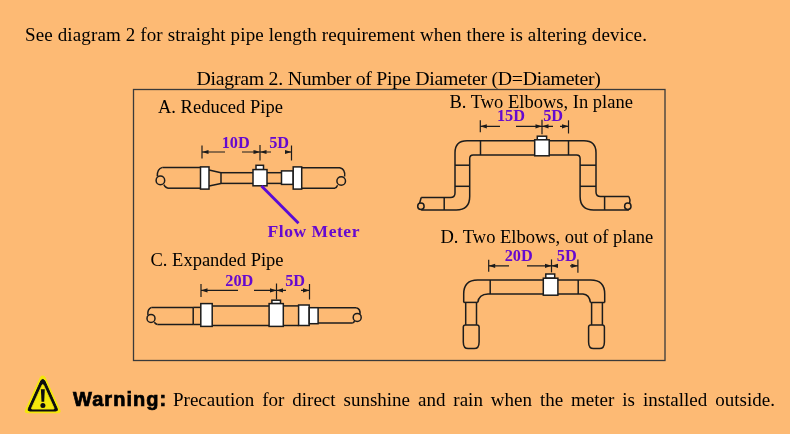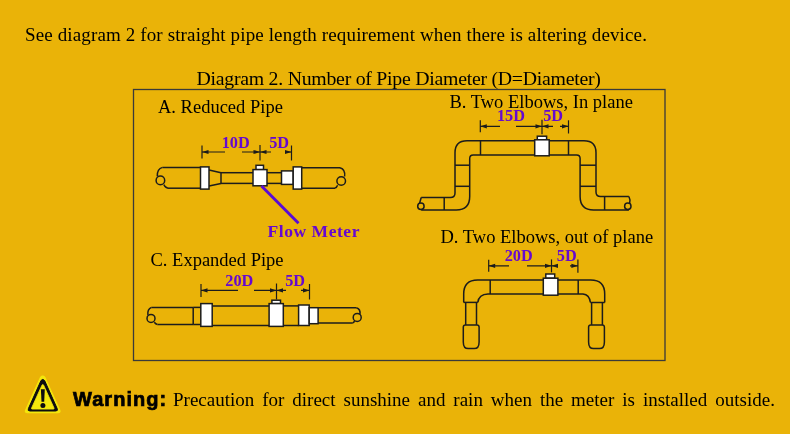--- a/index.html
+++ b/index.html
@@ -1,15 +1,15 @@
 <!DOCTYPE html>
 <html><head><meta charset="utf-8">
 <style>
 html,body{margin:0;padding:0;background:#fff;}
-#page{position:relative;width:790px;height:434px;background:#eab308;overflow:hidden;}
+#page{position:relative;width:790px;height:434px;background:#fdba74;overflow:hidden;}
 svg{position:absolute;left:0;top:0;}
 text{font-family:"Liberation Serif",serif;fill:#000;}
 .pp{stroke:#1c1c1c;stroke-width:1.5;fill:none;}
 .pw{stroke:#1c1c1c;stroke-width:1.5;fill:#fff;}
 .dm{stroke:#1c1c1c;stroke-width:1.2;fill:none;}
 .ar{fill:#1b1b1b;stroke:none;}
 .pur{fill:#6609cf;font-weight:bold;font-size:16.3px;}
 .fm{fill:#6609cf;font-weight:bold;font-size:17.5px;letter-spacing:0.55px;}
 .warn{font-family:"Liberation Sans",sans-serif;font-weight:bold;font-size:20px;letter-spacing:1.05px;}
 </style></head>

